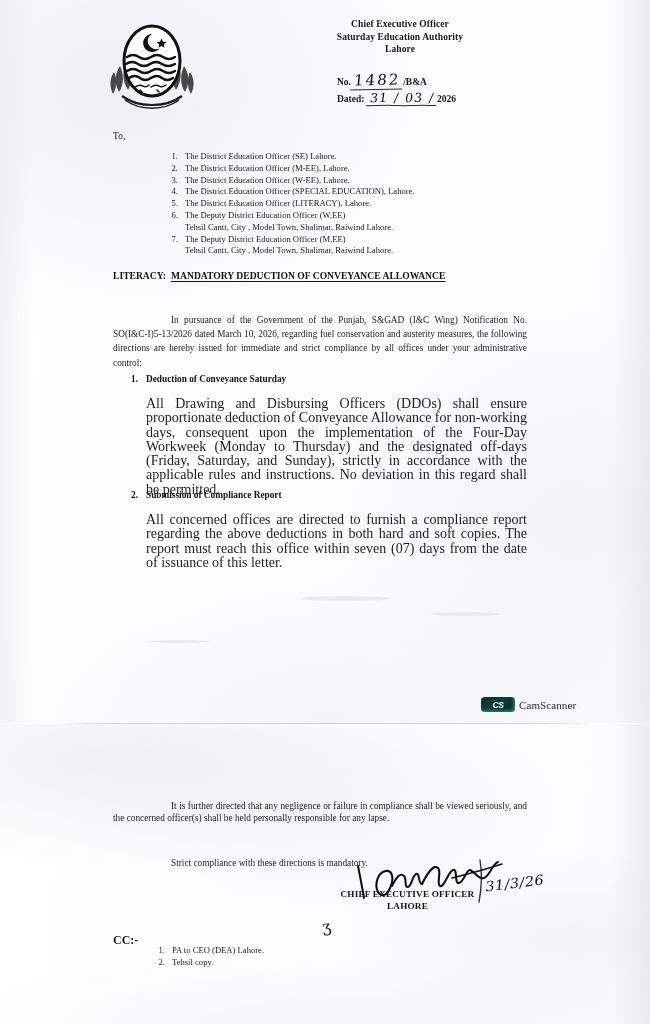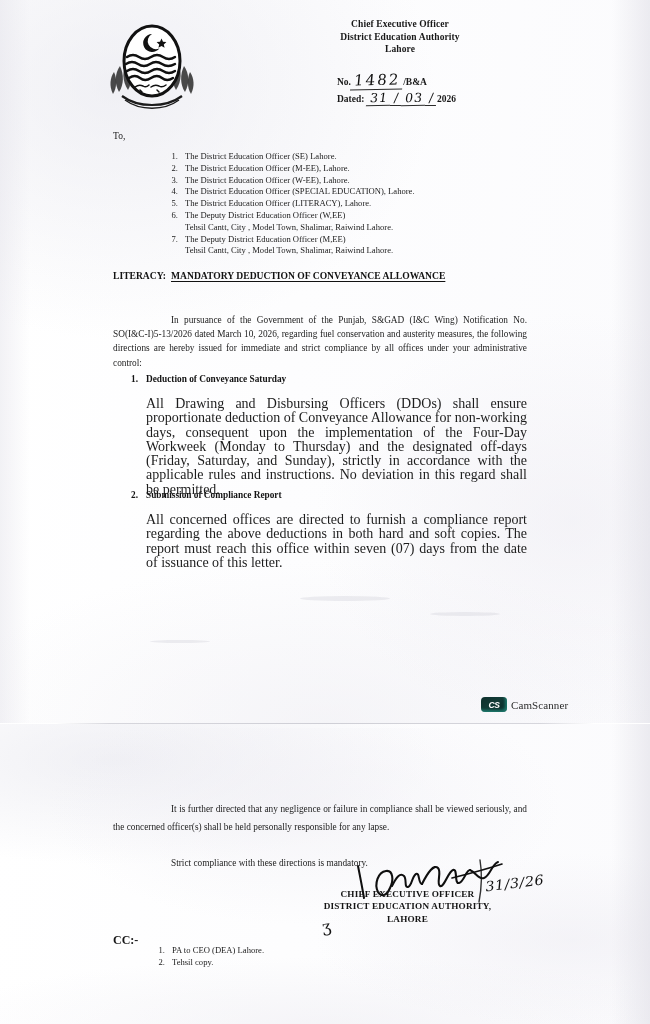--- a/index.html
+++ b/index.html
@@ -215,21 +215,21 @@
   
   #camscanner-badge {
     position: absolute;
     left: 481px;
     top: 697px;
     display: flex;
     align-items: center;
     gap: 4px;
   }
   #cs-mark {
-    width: 26px;
+    width: 34px;
     height: 15px;
     border-radius: 4px;
     background: linear-gradient(145deg, #0f2f2c 0%, #123b36 45%, #0c2a27 100%);
     color: #ffffff;
     font-family: "Liberation Sans", sans-serif;
     font-size: 8.5px;
     font-weight: bold;
     font-style: italic;
     display: flex;
     align-items: center;
@@ -244,21 +244,21 @@
     letter-spacing: 0.1px;
   }
 
   
   #p2-para {
     position: absolute;
     left: 113px;
     top: 800px;
     width: 414px;
     font-size: 9.3px;
-    line-height: 18px;
+    line-height: 12px;
     text-align: justify;
     text-indent: 58px;
     color: #1c1c1c;
   }
   #p2-strict {
     position: absolute;
     left: 113px;
     top: 856px;
     width: 414px;
     font-size: 9.3px;
@@ -391,21 +391,21 @@
           <path d="M51,71 q4,-3 8,-1 q3,2 7,-1"></path>
           <path d="M40,74 l2,2"></path>
           <path d="M57,74 l2,2"></path>
         </g>
       </g>
     </svg>
   </div>
 
   <div id="header-titles">
     <div>Chief Executive Officer</div>
-    <div>District Education Authority</div>
+    <div>Saturday Education Authority</div>
     <div>Lahore</div>
   </div>
 
   <div id="refline-block">
     <div class="ref-row">
       <span class="ref-label">No.</span><span class="hand">1482</span><span class="ref-label">/B&amp;A</span>
     </div>
     <div class="ref-row">
       <span class="ref-label">Dated:</span>&nbsp;<span class="hand hand-small">31</span><span class="hand hand-small">/</span><span class="hand hand-small">03</span><span class="hand hand-small">/</span><span class="ref-label">2026</span>
     </div>
@@ -490,21 +490,20 @@
       <path d="M100,20 C116,16 132,12 150,6" stroke-width="1.6"></path>
       <path d="M128,2 C130,14 130,28 127,44" stroke-width="1.4" opacity="0.85"></path>
     </g>
   </svg>
 </div>
 
 <div id="sig-date">31/3/26</div>
 
 <div id="signature-block">
   <div>CHIEF EXECUTIVE OFFICER</div>
-  <div>DISTRICT EDUCATION AUTHORITY,</div>
   <div>LAHORE</div>
 </div>
 
 <div id="sig-initial">ʒ</div>
 
 <div id="cc-label">CC:-</div>
 <div id="cc-list">
   <div class="row">
     <span class="num">1.</span>
     <span>PA to CEO (DEA) Lahore.</span>

